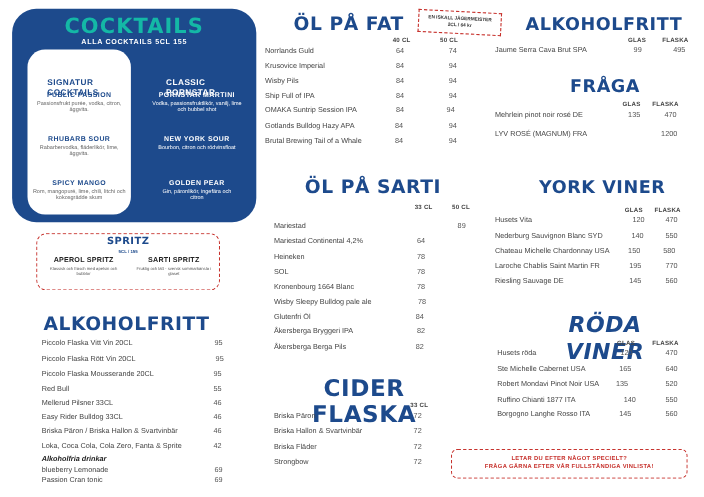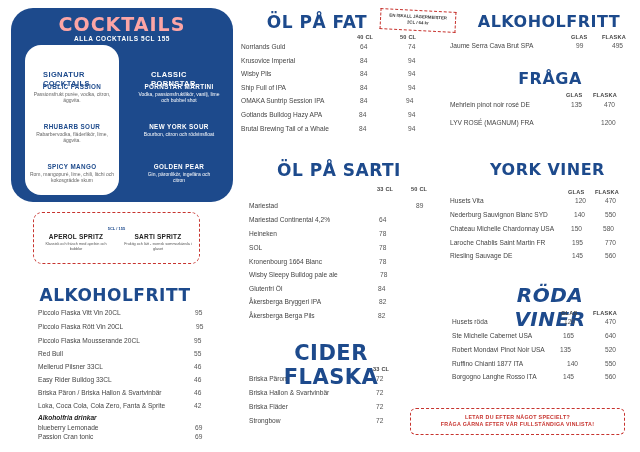--- a/index.html
+++ b/index.html
@@ -2,21 +2,21 @@
 <html><head>
 <meta charset="utf-8">
 <style>
   * { box-sizing: border-box; margin: 0; padding: 0; }
   html, body { width: 640px; height: 452px; background: #ffffff; overflow: hidden; }
   body { position: relative; font-family: "Liberation Sans", sans-serif; color: #3a3a3a; }
   .heading { font-family: "DejaVu Sans", sans-serif; font-weight: bold; color: #1d4a8c; text-align: center; letter-spacing: 0.5px; }
 
   
   #cocktails { position: absolute; left: 11px; top: 8px; width: 222px; height: 194px; background: #1d4a8c; border-radius: 22px; }
-  #cocktails .title { position: absolute; top: 5px; left: 0; width: 100%; text-align: center; color: #fca5a5; font-family: "DejaVu Sans", sans-serif; font-weight: bold; font-size: 19px; letter-spacing: 1px; }
+  #cocktails .title { position: absolute; top: 5px; left: 0; width: 100%; text-align: center; color: #14b8a6; font-family: "DejaVu Sans", sans-serif; font-weight: bold; font-size: 19px; letter-spacing: 1px; }
   #cocktails .subtitle { position: absolute; top: 27px; left: 0; width: 100%; text-align: center; color: #fff; font-weight: bold; font-size: 6.5px; letter-spacing: 0.6px; }
   #sig-col { position: absolute; left: 14px; top: 37px; width: 94px; height: 150px; background: #fff; border-radius: 16px; }
   #classic-col { position: absolute; left: 118px; top: 37px; width: 100px; height: 150px; }
   .col-head { position: absolute; top: 25px; left: 0; width: 100%; text-align: left; font-weight: bold; font-size: 7.5px; line-height: 9px; letter-spacing: 0.4px; }
   #sig-col .col-head { color: #1d4a8c; }
   #classic-col .col-head { color: #fff; }
   .ck { position: absolute; left: 0; width: 100%; text-align: center; }
   .ck .n { font-weight: bold; font-size: 6.3px; letter-spacing: 0.4px; display: block; line-height: 8px; }
   .ck .d { font-size: 5px; line-height: 6.3px; display: block; padding: 0 3px; }
   #sig-col .ck .n { color: #1d4a8c; }
@@ -80,20 +80,21 @@
       <span class="d">Bourbon, citron och rödvinsfloat</span>
     </div>
     <div class="ck" style="top:118px;">
       <span class="n">GOLDEN PEAR</span>
       <span class="d" style="padding:0 14px;">Gin, päronlikör, ingefära och citron</span>
     </div>
   </div>
 </div>
 
 <div id="spritz">
+  <div class="t">SPRITZ</div>
   <div class="s">5CL / 155</div>
   <div class="sp" style="left:6px;">
     <span class="n">APEROL SPRITZ</span>
     <span class="d">Klassisk och fräsch med apelsin och bubblor</span>
   </div>
   <div class="sp" style="left:88px;">
     <span class="n">SARTI SPRITZ</span>
     <span class="d">Fruktig och lätt - svensk sommarkänsla i glaset</span>
   </div>
 </div>

